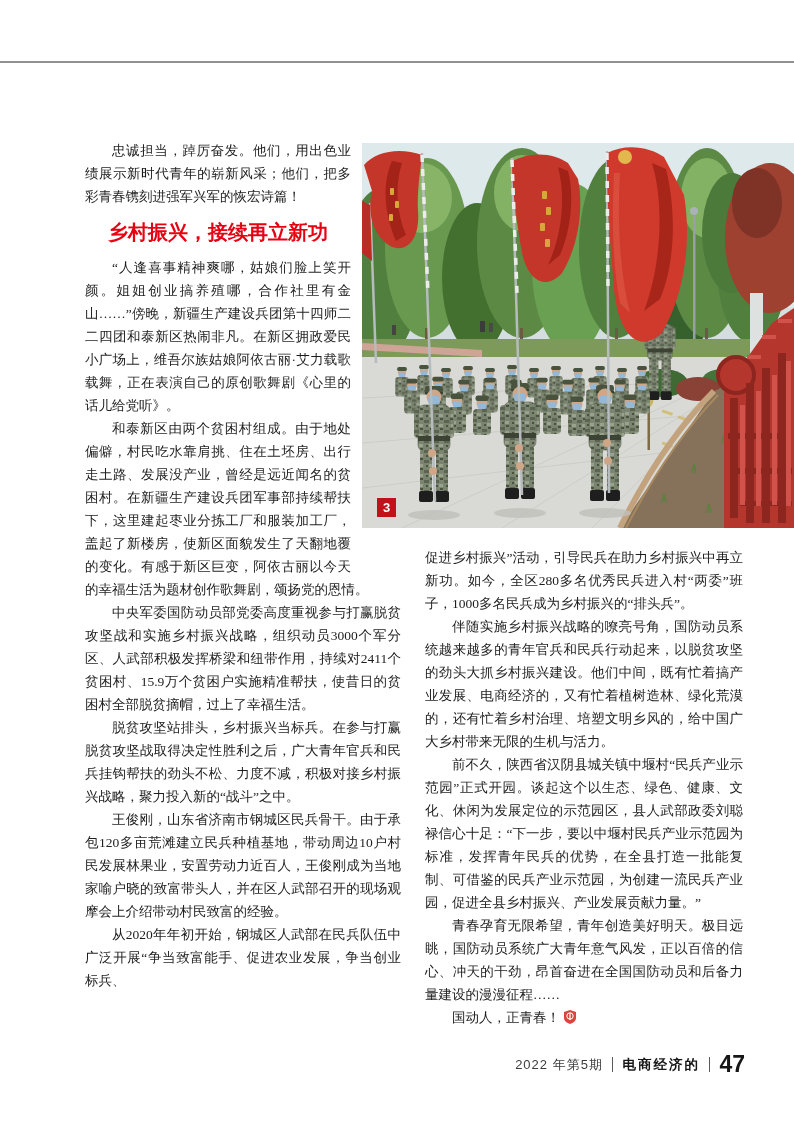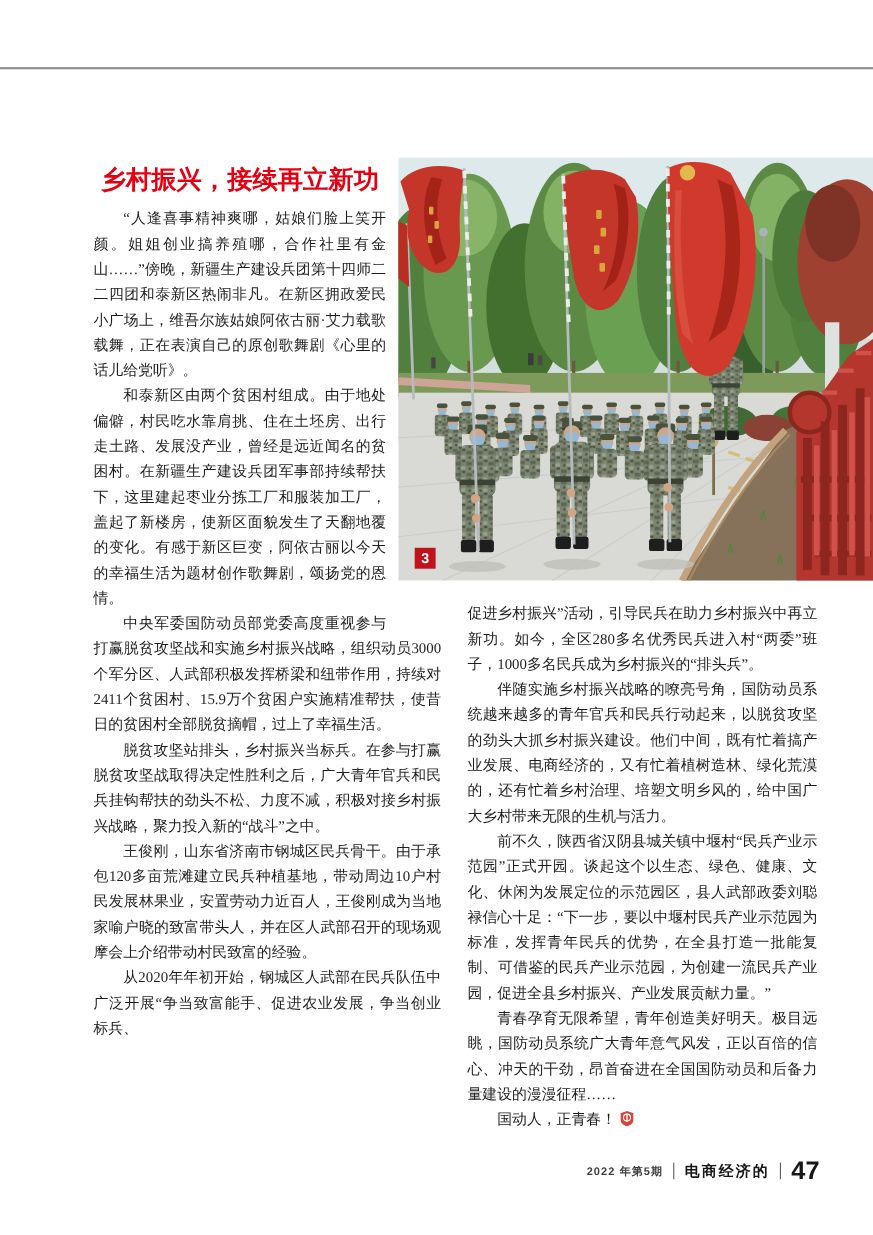--- a/index.html
+++ b/index.html
@@ -6,29 +6,29 @@
   .page{position:relative;width:794px;height:1123px;background:#ffffff;overflow:hidden;
         font-family:"Liberation Serif","DejaVu Serif",serif;}
   .top-rule{position:absolute;left:0;top:61px;width:794px;height:2px;background:#8e9092;}
   .col{font-size:13.5px;line-height:23px;color:#1d1d1d;text-align:justify;}
   .col p{margin:0;text-indent:2em;}
   .col p.no-indent{text-indent:0;}
   .left-col{position:absolute;left:85px;top:139px;width:316px;}
   .right-col{position:absolute;left:413px;top:546px;width:318px;margin-left:12px;}
   .photo-spacer{float:right;width:50px;height:418px;}
   .section-heading{font-family:"Liberation Sans","DejaVu Sans",sans-serif;font-weight:700;
-        font-size:23px;line-height:30px;color:#e60012;text-align:center;margin:9px 0 9px;}
+        font-size:20px;line-height:30px;color:#e60012;text-align:center;margin:9px 0 9px;}
   .photo{position:absolute;left:362px;top:143px;width:432px;height:385px;overflow:hidden;}
   .photo svg{display:block;}
   .figure-badge{position:absolute;left:15px;top:355px;width:19px;height:19px;background:#c1121c;
         color:#ffffff;font-family:"Liberation Sans","DejaVu Sans",sans-serif;font-size:13px;font-weight:700;
         display:flex;align-items:center;justify-content:center;}
   .footer{position:absolute;top:1051px;right:49px;display:flex;align-items:center;gap:9px;
         font-family:"Liberation Sans","DejaVu Sans",sans-serif;color:#1a1a1a;}
-  .footer .issue{font-size:10px;color:#3d3d3d;letter-spacing:1px;font-weight:bold;}
+  .footer .issue{font-size:13px;color:#3d3d3d;letter-spacing:1px;}
   .footer .sep{width:1.5px;height:15px;background:#5a5a5a;}
   .footer .mag{font-size:13.5px;font-weight:600;letter-spacing:2px;color:#161616;}
   .footer .pagenum{font-size:23px;font-weight:600;color:#161616;}
   .end-mark{display:inline-block;width:12px;height:14px;margin-left:4px;vertical-align:-2px;}
 </style>
 </head>
 <body>
 
 <div class="page">
 
@@ -255,20 +255,21 @@
           <line x1="150" y1="17" x2="155" y2="150"></line>
           <line x1="245" y1="10" x2="246" y2="145"></line>
         </g>
       </g>
     </svg>
     <div class="figure-badge">3</div>
   </div>
 
   <div class="col left-col">
     <div class="photo-spacer"></div>
+    <p>忠诚担当，踔厉奋发。他们，用出色业绩展示新时代青年的崭新风采；他们，把多彩青春镌刻进强军兴军的恢宏诗篇！</p>
     <h2 class="section-heading">乡村振兴，接续再立新功</h2>
     <p>“人逢喜事精神爽哪，姑娘们脸上笑开颜。姐姐创业搞养殖哪，合作社里有金山……”傍晚，新疆生产建设兵团第十四师二二四团和泰新区热闹非凡。在新区拥政爱民小广场上，维吾尔族姑娘阿依古丽·艾力载歌载舞，正在表演自己的原创歌舞剧《心里的话儿给党听》。</p>
     <p>和泰新区由两个贫困村组成。由于地处偏僻，村民吃水靠肩挑、住在土坯房、出行走土路、发展没产业，曾经是远近闻名的贫困村。在新疆生产建设兵团军事部持续帮扶下，这里建起枣业分拣工厂和服装加工厂，盖起了新楼房，使新区面貌发生了天翻地覆的变化。有感于新区巨变，阿依古丽以今天的幸福生活为题材创作歌舞剧，颂扬党的恩情。</p>
     <p>中央军委国防动员部党委高度重视参与打赢脱贫攻坚战和实施乡村振兴战略，组织动员3000个军分区、人武部积极发挥桥梁和纽带作用，持续对2411个贫困村、15.9万个贫困户实施精准帮扶，使昔日的贫困村全部脱贫摘帽，过上了幸福生活。</p>
     <p>脱贫攻坚站排头，乡村振兴当标兵。在参与打赢脱贫攻坚战取得决定性胜利之后，广大青年官兵和民兵挂钩帮扶的劲头不松、力度不减，积极对接乡村振兴战略，聚力投入新的“战斗”之中。</p>
     <p>王俊刚，山东省济南市钢城区民兵骨干。由于承包120多亩荒滩建立民兵种植基地，带动周边10户村民发展林果业，安置劳动力近百人，王俊刚成为当地家喻户晓的致富带头人，并在区人武部召开的现场观摩会上介绍带动村民致富的经验。</p>
     <p>从2020年年初开始，钢城区人武部在民兵队伍中广泛开展“争当致富能手、促进农业发展，争当创业标兵、</p>
   </div>
 
   <div class="col right-col">

